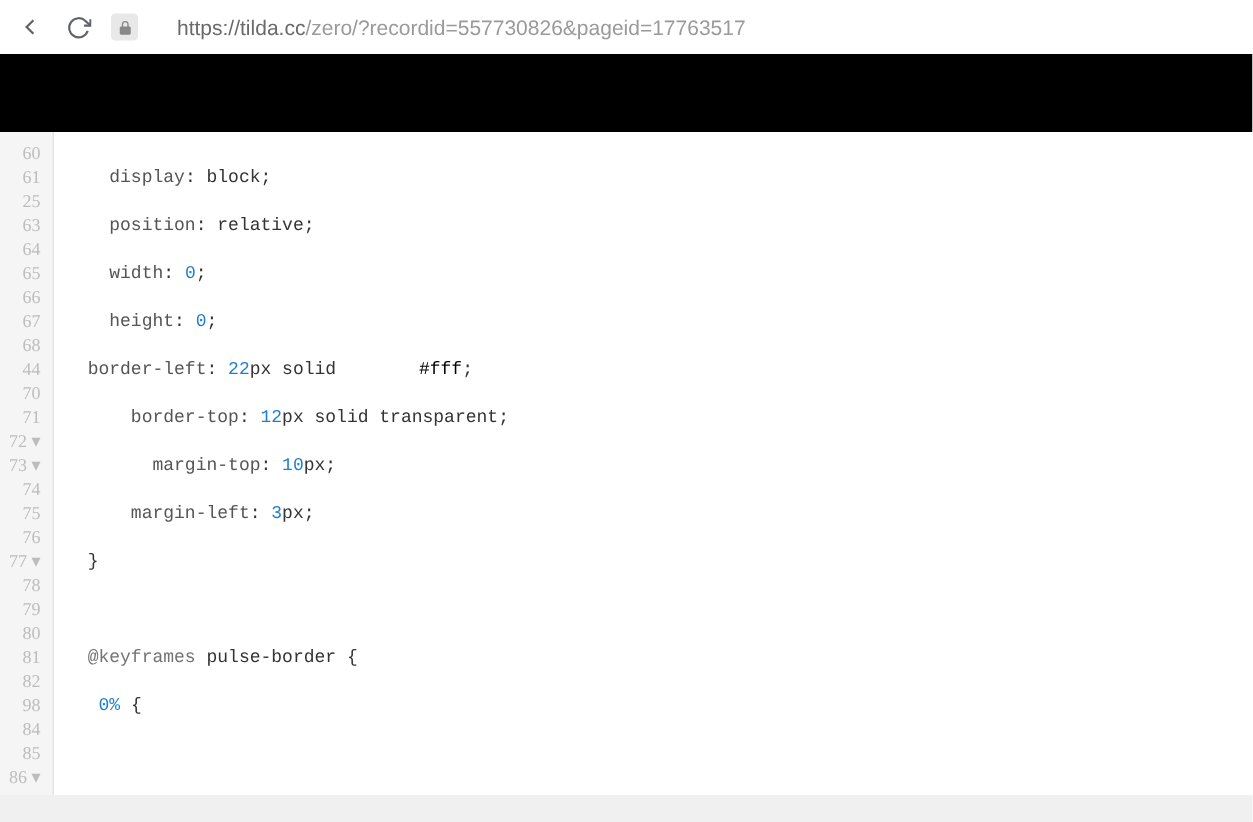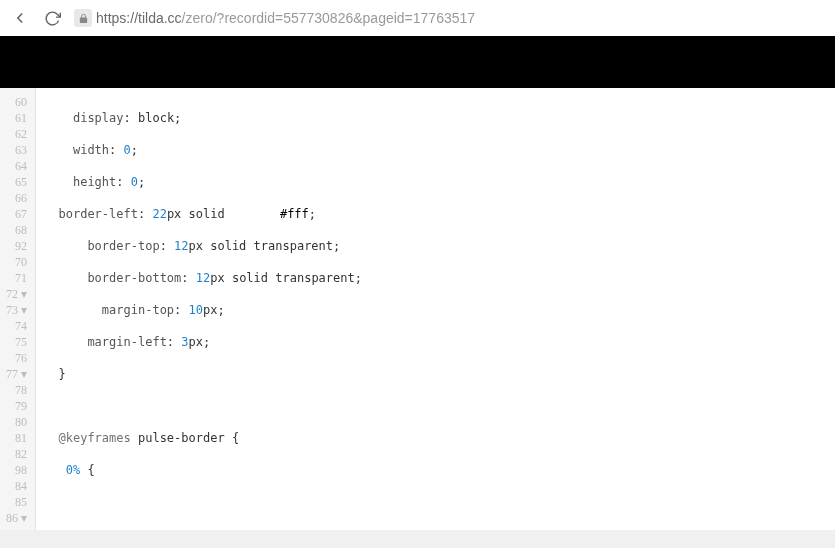--- a/index.html
+++ b/index.html
@@ -1,28 +1,28 @@
 <!DOCTYPE html>
 <html><head>
 <meta charset="utf-8">
 <style>
 * { margin: 0; padding: 0; box-sizing: border-box; }
 body { font-family: Arial, sans-serif; background: #fff; width: 835px; height: 548px; overflow: hidden; }
 .toolbar { height: 36px; display: flex; align-items: center; padding: 0 10px; gap: 12px; background: #fff; }
 .tb-btn { display: flex; align-items: center; justify-content: center; width: 20px; height: 20px; color: #5f6368; }
-.url-area { display: flex; align-items: center; gap: 4px; flex: 1; }
+.url-area { display: flex; align-items: center; gap: 26px; flex: 1; }
 .lock { width: 18px; height: 18px; background: #e8e8e8; border-radius: 3px; display: flex; align-items: center; justify-content: center; }
 .url-text { color: #9a9a9a; font-size: 14px; }
 .url-text .host { color: #6a6a6a; }
 .blackbar { background: #000; height: 52px; }
 .editor { font-family: Consolas, monospace; font-size: 12px; line-height: 16px; display: flex; }
 .gutter { background: #f5f5f5; color: #bdbdbd; text-align: right; padding: 6px 6px 6px 4px; user-select: none; border-right: 1px solid #e5e5e5; }
 .gutter div { padding: 0 2px; height: 16px; font-family: Liberation Serif, serif; }
 .code { padding: 6px 0 6px 8px; white-space: pre; background: #fff; }
-.code .line { height: 16px; }
+.code .line { height: 16px; font-family: Liberation Mono, monospace; }
 .tok-prop { color: #555; }
 .tok-val { color: #333; }
 .tok-num { color: #1e7fcb; }
 .tok-hex { color: #000000; margin-left: 48px; }
 .tok-at { color: #737373; }
 .tok-punc { color: #333; }
 .footer-gap { background: #f0f0f0; height: 18px; position: absolute; bottom: 0; left: 0; right: 0; }
 </style>
 </head>
 <body>
@@ -48,28 +48,28 @@
     <span class="url-text"><span class="host">https://tilda.cc</span><span>/zero/?recordid=557730826&amp;pageid=17763517</span></span>
   </div>
 </div>
 
 <div class="blackbar"></div>
 
 <div class="editor">
   <div class="gutter" id="gutter">
       <div>60</div>
       <div>61</div>
-      <div>62</div>
+      <div>25</div>
       <div>63</div>
       <div>64</div>
       <div>65</div>
       <div>66</div>
       <div>67</div>
       <div>68</div>
-      <div>92</div>
+      <div>44</div>
       <div>70</div>
       <div>71</div>
       <div>72 ▾</div>
       <div>73 ▾</div>
       <div>74</div>
       <div>75</div>
       <div>76</div>
       <div>77 ▾</div>
       <div>78</div>
       <div>79</div>
@@ -78,25 +78,25 @@
       <div>82</div>
       <div>98</div>
       <div>84</div>
       <div>85</div>
       <div>86 ▾</div>
       <div>87</div>
       <div>88</div>
     </div>
   <div class="code">
 <div class="line"><span class="tok-prop">    display</span><span class="tok-punc">:</span> <span class="tok-val">block</span><span class="tok-punc">;</span></div>
+<div class="line"><span class="tok-prop">    position</span><span class="tok-punc">:</span> <span class="tok-val">relative</span><span class="tok-punc">;</span></div>
 <div class="line"><span class="tok-prop">    width</span><span class="tok-punc">:</span> <span class="tok-num">0</span><span class="tok-punc">;</span></div>
 <div class="line"><span class="tok-prop">    height</span><span class="tok-punc">:</span> <span class="tok-num">0</span><span class="tok-punc">;</span></div>
 <div class="line"><span class="tok-prop">  border-left</span><span class="tok-punc">:</span> <span class="tok-num">22</span><span class="tok-val">px solid </span><span class="tok-hex">#fff</span><span class="tok-punc">;</span></div>
 <div class="line"><span class="tok-prop">      border-top</span><span class="tok-punc">:</span> <span class="tok-num">12</span><span class="tok-val">px solid transparent</span><span class="tok-punc">;</span></div>
-<div class="line"><span class="tok-prop">      border-bottom</span><span class="tok-punc">:</span> <span class="tok-num">12</span><span class="tok-val">px solid transparent</span><span class="tok-punc">;</span></div>
 <div class="line"><span class="tok-prop">        margin-top</span><span class="tok-punc">:</span> <span class="tok-num">10</span><span class="tok-val">px</span><span class="tok-punc">;</span></div>
 <div class="line"><span class="tok-prop">      margin-left</span><span class="tok-punc">:</span> <span class="tok-num">3</span><span class="tok-val">px</span><span class="tok-punc">;</span></div>
 <div class="line"><span class="tok-punc">  }</span></div>
 <div class="line"></div>
 <div class="line"><span class="tok-at">  @keyframes</span><span class="tok-val"> pulse-border </span><span class="tok-punc">{</span></div>
 <div class="line"><span class="tok-num">   0%</span> <span class="tok-punc">{</span></div>
 
 
 
 

